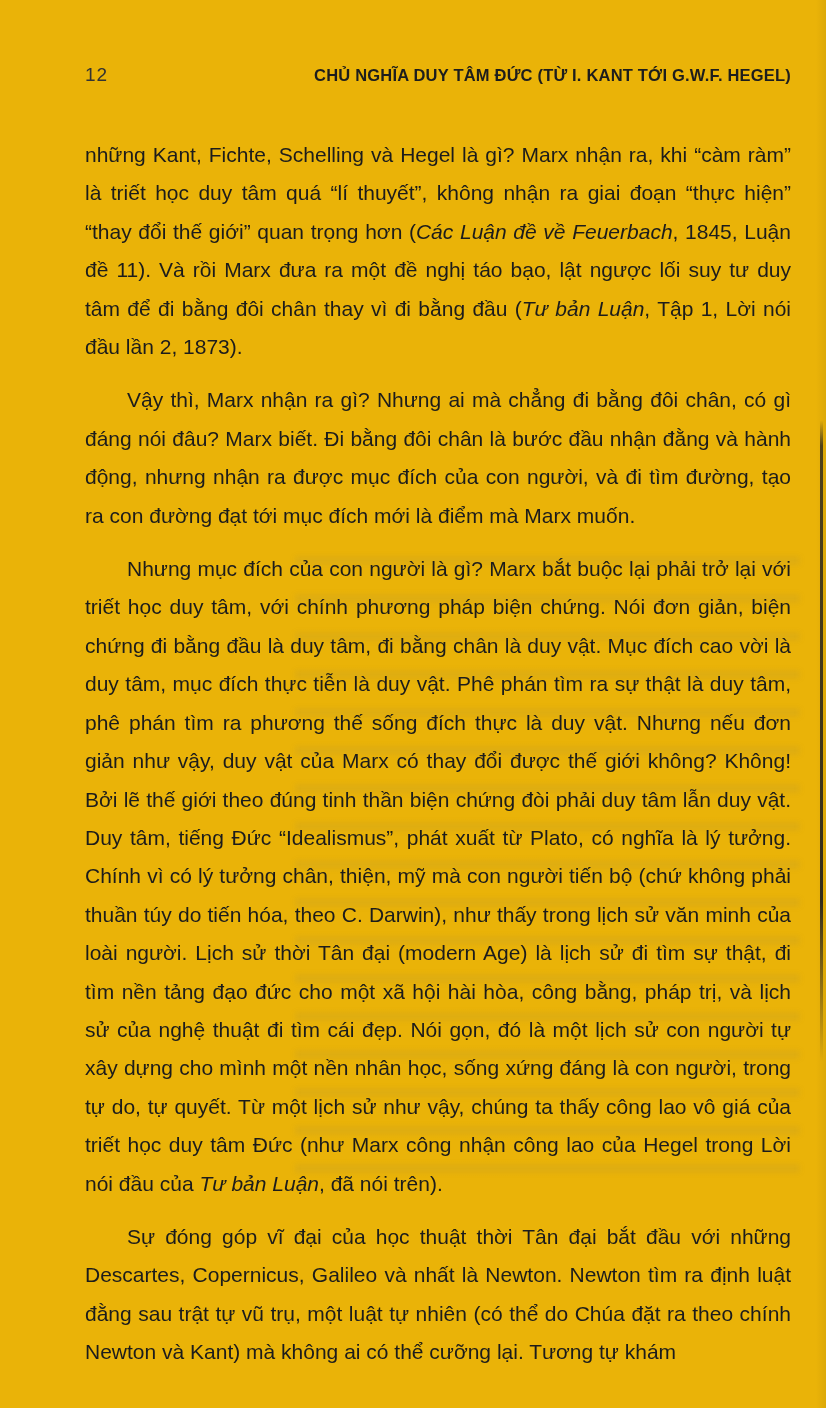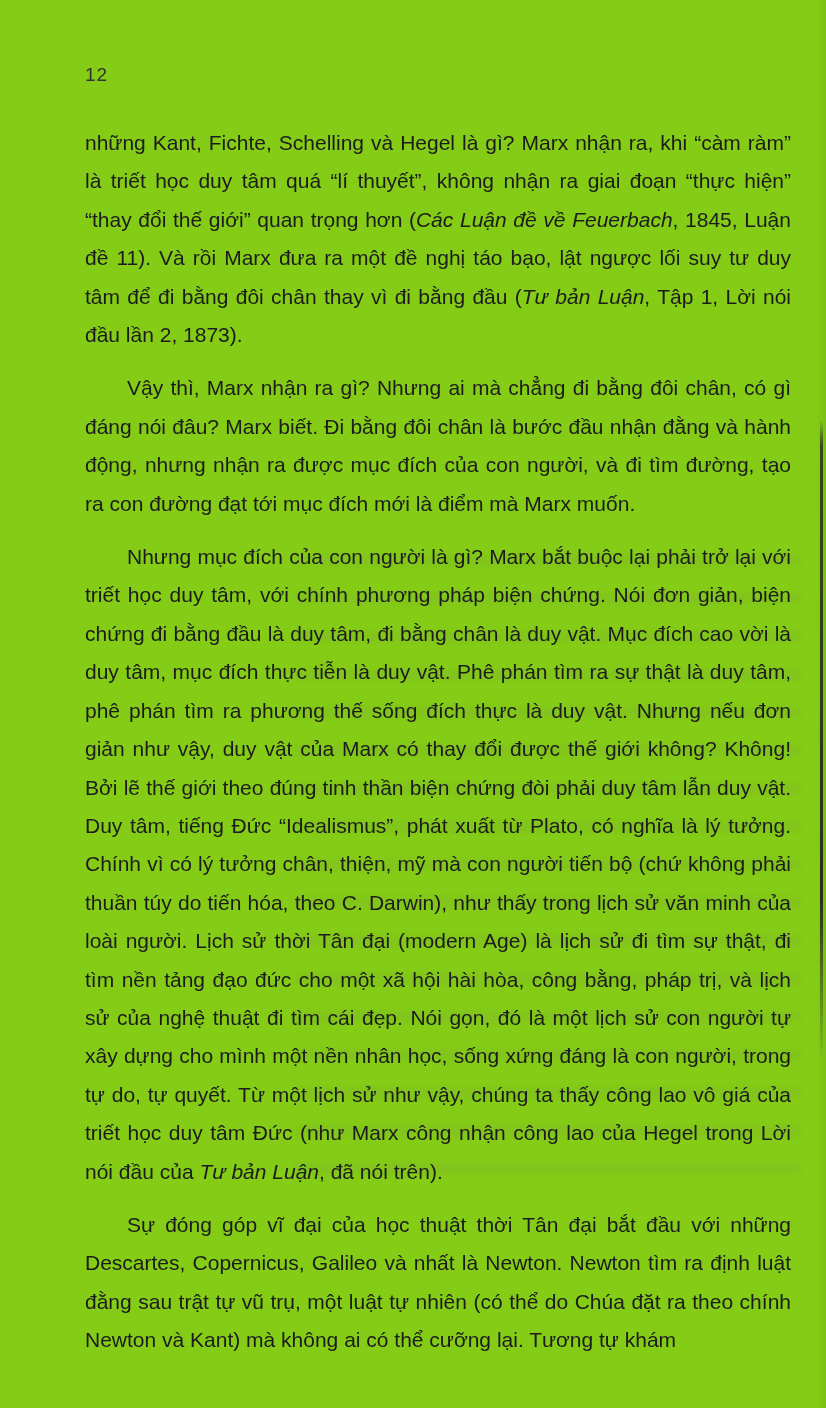--- a/index.html
+++ b/index.html
@@ -5,21 +5,21 @@
   html, body { margin: 0; padding: 0; }
   body {
     width: 826px; height: 1408px;
     background: #f6f6f4;
     font-family: "Liberation Sans", sans-serif;
     position: relative;
     overflow: hidden;
   }
   .page {
     position: absolute; inset: 0;
-    background: #84cc16;
+    background: #eab308;
     text-decoration: underline;
   }
   .header {
     position: absolute;
     top: 64px; left: 85px; width: 706px;
     display: flex; justify-content: space-between; align-items: baseline;
   }
   .page-number {
     font-size: 19px;
     color: #333;
@@ -27,21 +27,21 @@
   }
   .running-title {
     font-size: 16.5px;
     font-weight: 700;
     color: #1d1d1d;
     letter-spacing: 0.2px;
     white-space: nowrap;
   }
   .text-block {
     position: absolute;
-    top: 124px; left: 85px; width: 706px;
+    top: 136px; left: 85px; width: 706px;
     font-size: 21px;
     line-height: 38.4px;
     color: #1c1c1c;
     text-align: justify;
     text-justify: inter-word;
   }
   .para { margin: 0 0 15px 0; }
   .para.indent { text-indent: 42px; }
   .em { font-style: italic; }
   
@@ -77,20 +77,21 @@
     pointer-events: none;
   }
 </style>
 </head>
 <body>
 
 <div class="page">
 
   <div class="header">
     <span class="page-number">12</span>
+    <span class="running-title">CHỦ NGHĨA DUY TÂM ĐỨC (TỪ I. KANT TỚI G.W.F. HEGEL)</span>
   </div>
 
   <div class="bleed"></div>
 
   <div class="text-block">
       <p class="para"><span>những Kant, Fichte, Schelling và Hegel là gì? Marx nhận ra, khi “càm ràm” là triết học duy tâm quá “lí thuyết”, không nhận ra giai đoạn “thực hiện” “thay đổi thế giới” quan trọng hơn (</span><span class="em">Các Luận đề về Feuerbach</span><span>, 1845, Luận đề 11). Và rồi Marx đưa ra một đề nghị táo bạo, lật ngược lối suy tư duy tâm để đi bằng đôi chân thay vì đi bằng đầu (</span><span class="em">Tư bản Luận</span><span>, Tập 1, Lời nói đầu lần 2, 1873).</span></p>
       <p class="para indent"><span>Vậy thì, Marx nhận ra gì? Nhưng ai mà chẳng đi bằng đôi chân, có gì đáng nói đâu? Marx biết. Đi bằng đôi chân là bước đầu nhận đằng và hành động, nhưng nhận ra được mục đích của con người, và đi tìm đường, tạo ra con đường đạt tới mục đích mới là điểm mà Marx muốn.</span></p>
       <p class="para indent"><span>Nhưng mục đích của con người là gì? Marx bắt buộc lại phải trở lại với triết học duy tâm, với chính phương pháp biện chứng. Nói đơn giản, biện chứng đi bằng đầu là duy tâm, đi bằng chân là duy vật. Mục đích cao vời là duy tâm, mục đích thực tiễn là duy vật. Phê phán tìm ra sự thật là duy tâm, phê phán tìm ra phương thế sống đích thực là duy vật. Nhưng nếu đơn giản như vậy, duy vật của Marx có thay đổi được thế giới không? Không! Bởi lẽ thế giới theo đúng tinh thần biện chứng đòi phải duy tâm lẫn duy vật. Duy tâm, tiếng Đức “Idealismus”, phát xuất từ Plato, có nghĩa là lý tưởng. Chính vì có lý tưởng chân, thiện, mỹ mà con người tiến bộ (chứ không phải thuần túy do tiến hóa, theo C. Darwin), như thấy trong lịch sử văn minh của loài người. Lịch sử thời Tân đại (modern Age) là lịch sử đi tìm sự thật, đi tìm nền tảng đạo đức cho một xã hội hài hòa, công bằng, pháp trị, và lịch sử của nghệ thuật đi tìm cái đẹp. Nói gọn, đó là một lịch sử con người tự xây dựng cho mình một nền nhân học, sống xứng đáng là con người, trong tự do, tự quyết. Từ một lịch sử như vậy, chúng ta thấy công lao vô giá của triết học duy tâm Đức (như Marx công nhận công lao của Hegel trong Lời nói đầu của </span><span class="em">Tư bản Luận</span><span>, đã nói trên).</span></p>
       <p class="para indent"><span>Sự đóng góp vĩ đại của học thuật thời Tân đại bắt đầu với những Descartes, Copernicus, Galileo và nhất là Newton. Newton tìm ra định luật đằng sau trật tự vũ trụ, một luật tự nhiên (có thể do Chúa đặt ra theo chính Newton và Kant) mà không ai có thể cưỡng lại. Tương tự khám</span></p>
     </div>

